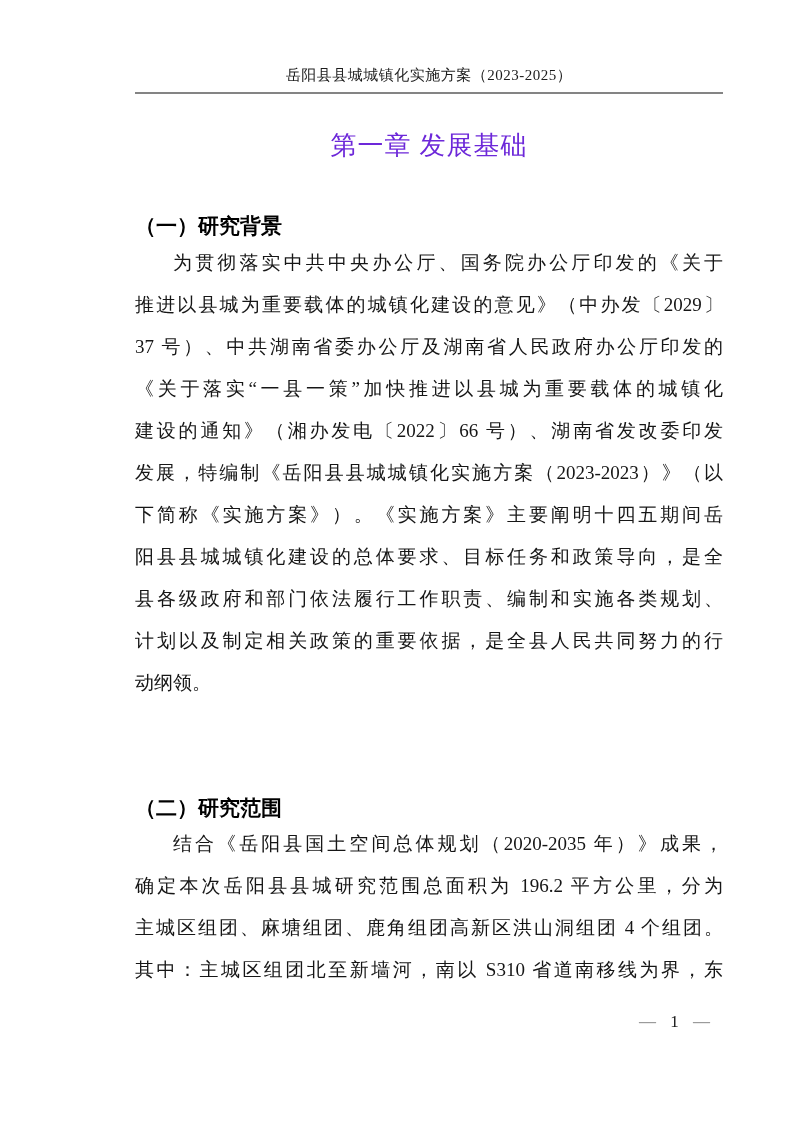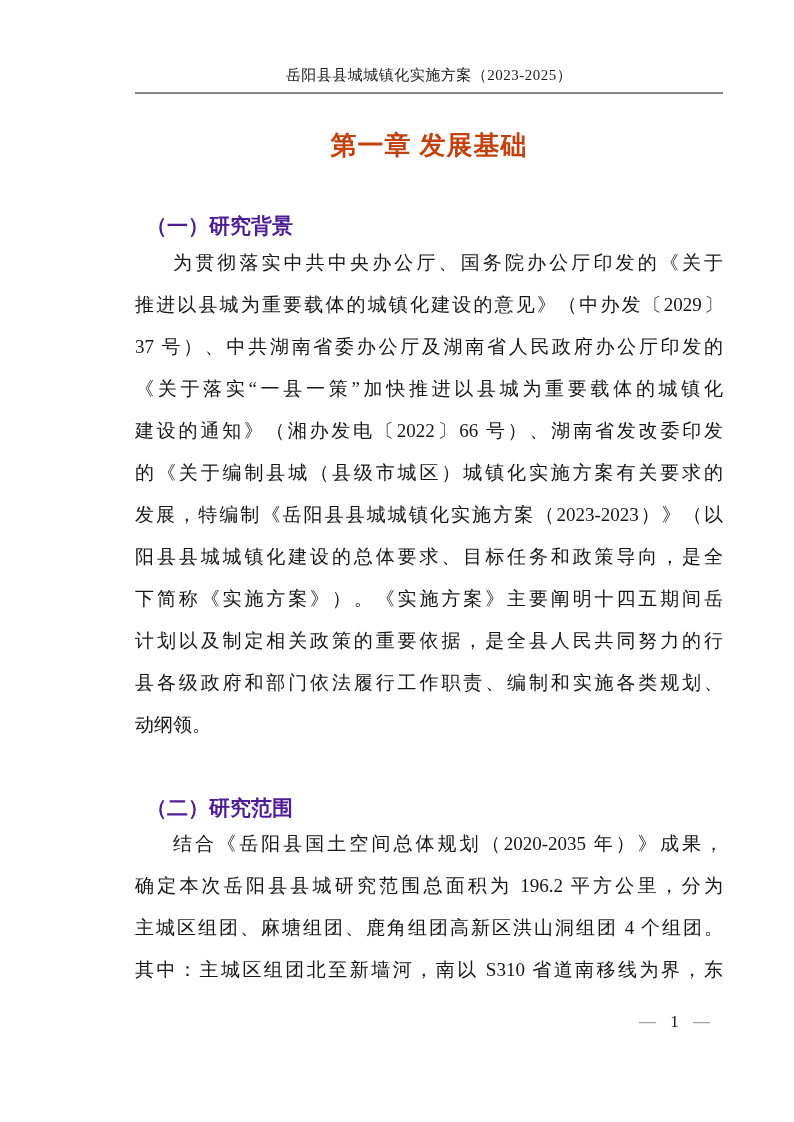--- a/index.html
+++ b/index.html
@@ -36,34 +36,34 @@
     height: 0;
     border-bottom: 2.5px solid #848484;
   }
   .chapter-title {
     position: absolute;
     top: 129px;
     left: 103px;
     width: 588px;
     text-align: center;
     font-family: "Liberation Sans", "DejaVu Sans", sans-serif;
-    font-weight: bold;
+    font-weight: normal;
     font-size: 26px;
     line-height: 32px;
-    color: #c2410c;
+    color: #6d28d9;
     letter-spacing: 1px;
   }
   .section-heading {
     position: absolute;
-    left: 114px;
+    left: 103px;
     width: 588px;
     font-weight: bold;
     font-size: 21px;
     line-height: 30px;
-    color: #4c1d95;
+    color: #000000;
   }
   .section-heading.h1 { top: 211px; }
   .section-heading.h2 { top: 793px; }
   .para {
     position: absolute;
     left: 103px;
     width: 588px;
     font-size: 19px;
     line-height: 42px;
     color: #161616;
@@ -111,26 +111,25 @@
   <div class="chapter-title">第一章 发展基础</div>
 
   <div class="section-heading h1">（一）研究背景</div>
 
   <div class="para p1">
     <div class="line indent">为贯彻落实中共中央办公厅、国务院办公厅印发的《关于</div>
     <div class="line">推进以县城为重要载体的城镇化建设的意见》（中办发〔2029〕</div>
     <div class="line">37 号）、中共湖南省委办公厅及湖南省人民政府办公厅印发的</div>
     <div class="line">《关于落实“一县一策”加快推进以县城为重要载体的城镇化</div>
     <div class="line">建设的通知》（湘办发电〔2022〕66 号）、湖南省发改委印发</div>
-    <div class="line">的《关于编制县城（县级市城区）城镇化实施方案有关要求的</div>
     <div class="line">发展，特编制《岳阳县县城城镇化实施方案（2023-2023）》（以</div>
+    <div class="line">下简称《实施方案》）。《实施方案》主要阐明十四五期间岳</div>
     <div class="line">阳县县城城镇化建设的总体要求、目标任务和政策导向，是全</div>
-    <div class="line">下简称《实施方案》）。《实施方案》主要阐明十四五期间岳</div>
+    <div class="line">县各级政府和部门依法履行工作职责、编制和实施各类规划、</div>
     <div class="line">计划以及制定相关政策的重要依据，是全县人民共同努力的行</div>
-    <div class="line">县各级政府和部门依法履行工作职责、编制和实施各类规划、</div>
     <div class="line no-stretch">动纲领。</div>
   </div>
 
   <div class="section-heading h2">（二）研究范围</div>
 
   <div class="para p2">
     <div class="line indent">结合《岳阳县国土空间总体规划（2020-2035 年）》成果，</div>
     <div class="line">确定本次岳阳县县城研究范围总面积为 196.2 平方公里，分为</div>
     <div class="line">主城区组团、麻塘组团、鹿角组团高新区洪山洞组团 4 个组团。</div>
     <div class="line">其中：主城区组团北至新墙河，南以 S310 省道南移线为界，东</div>

